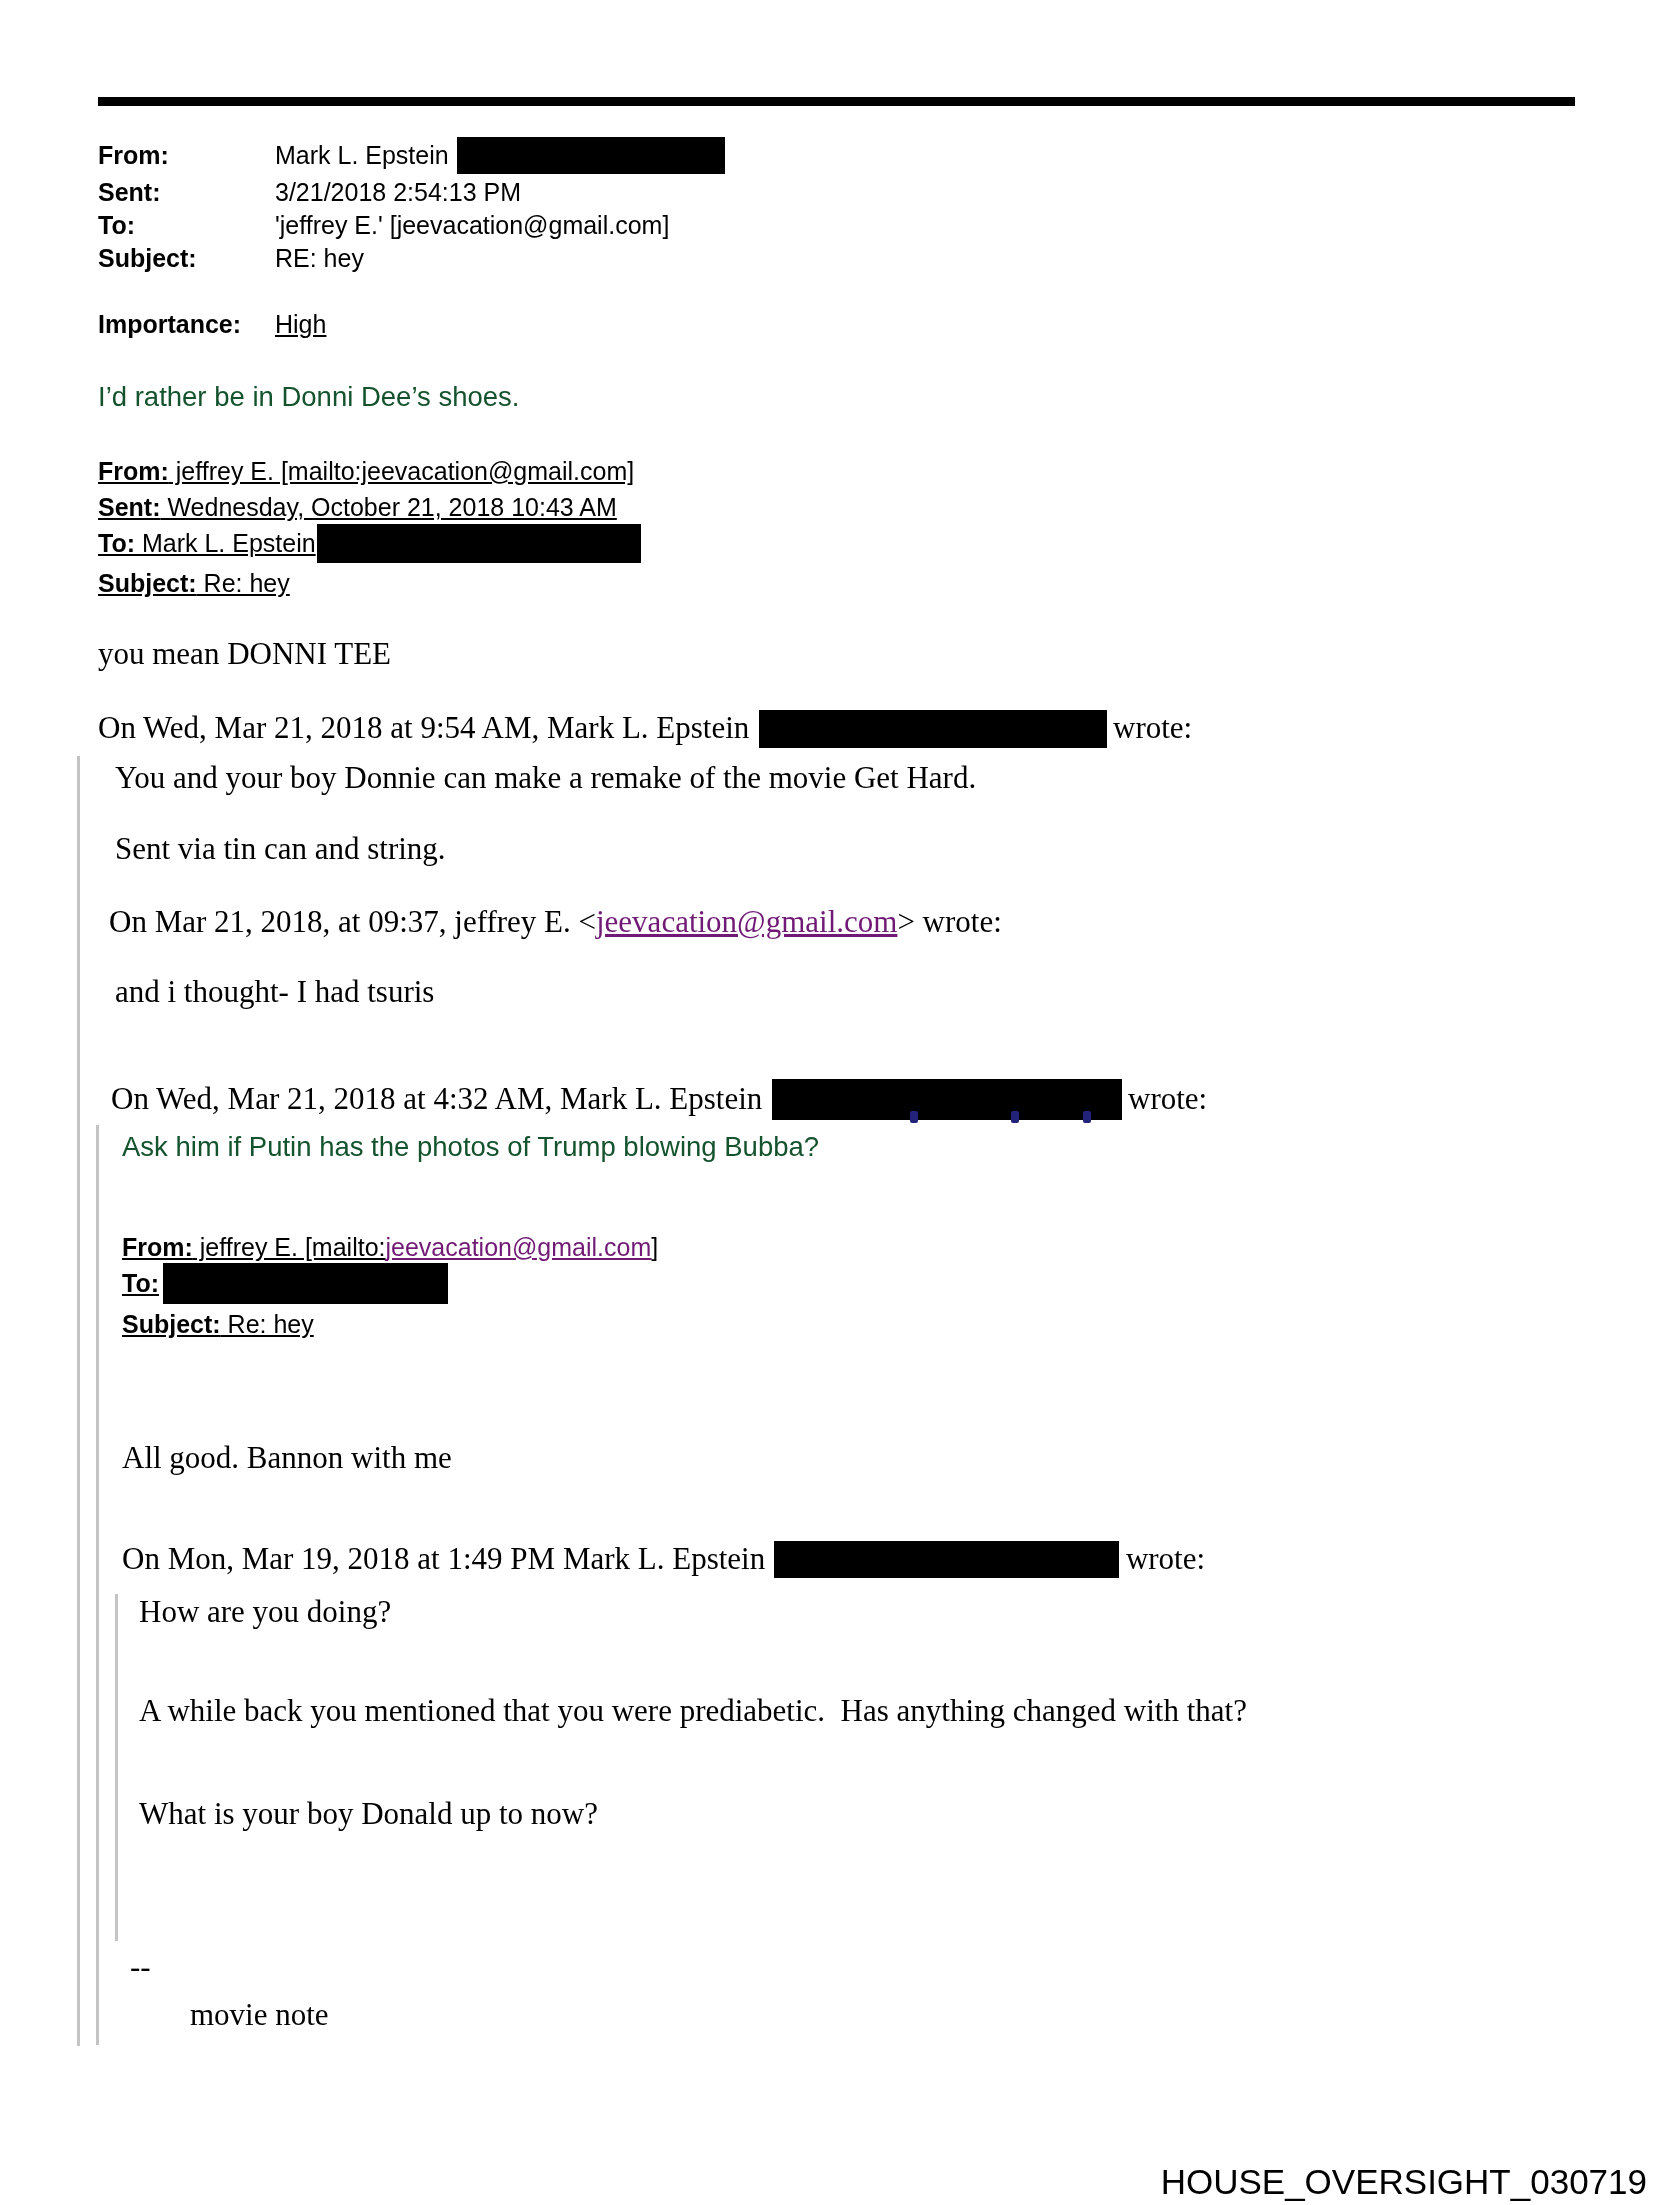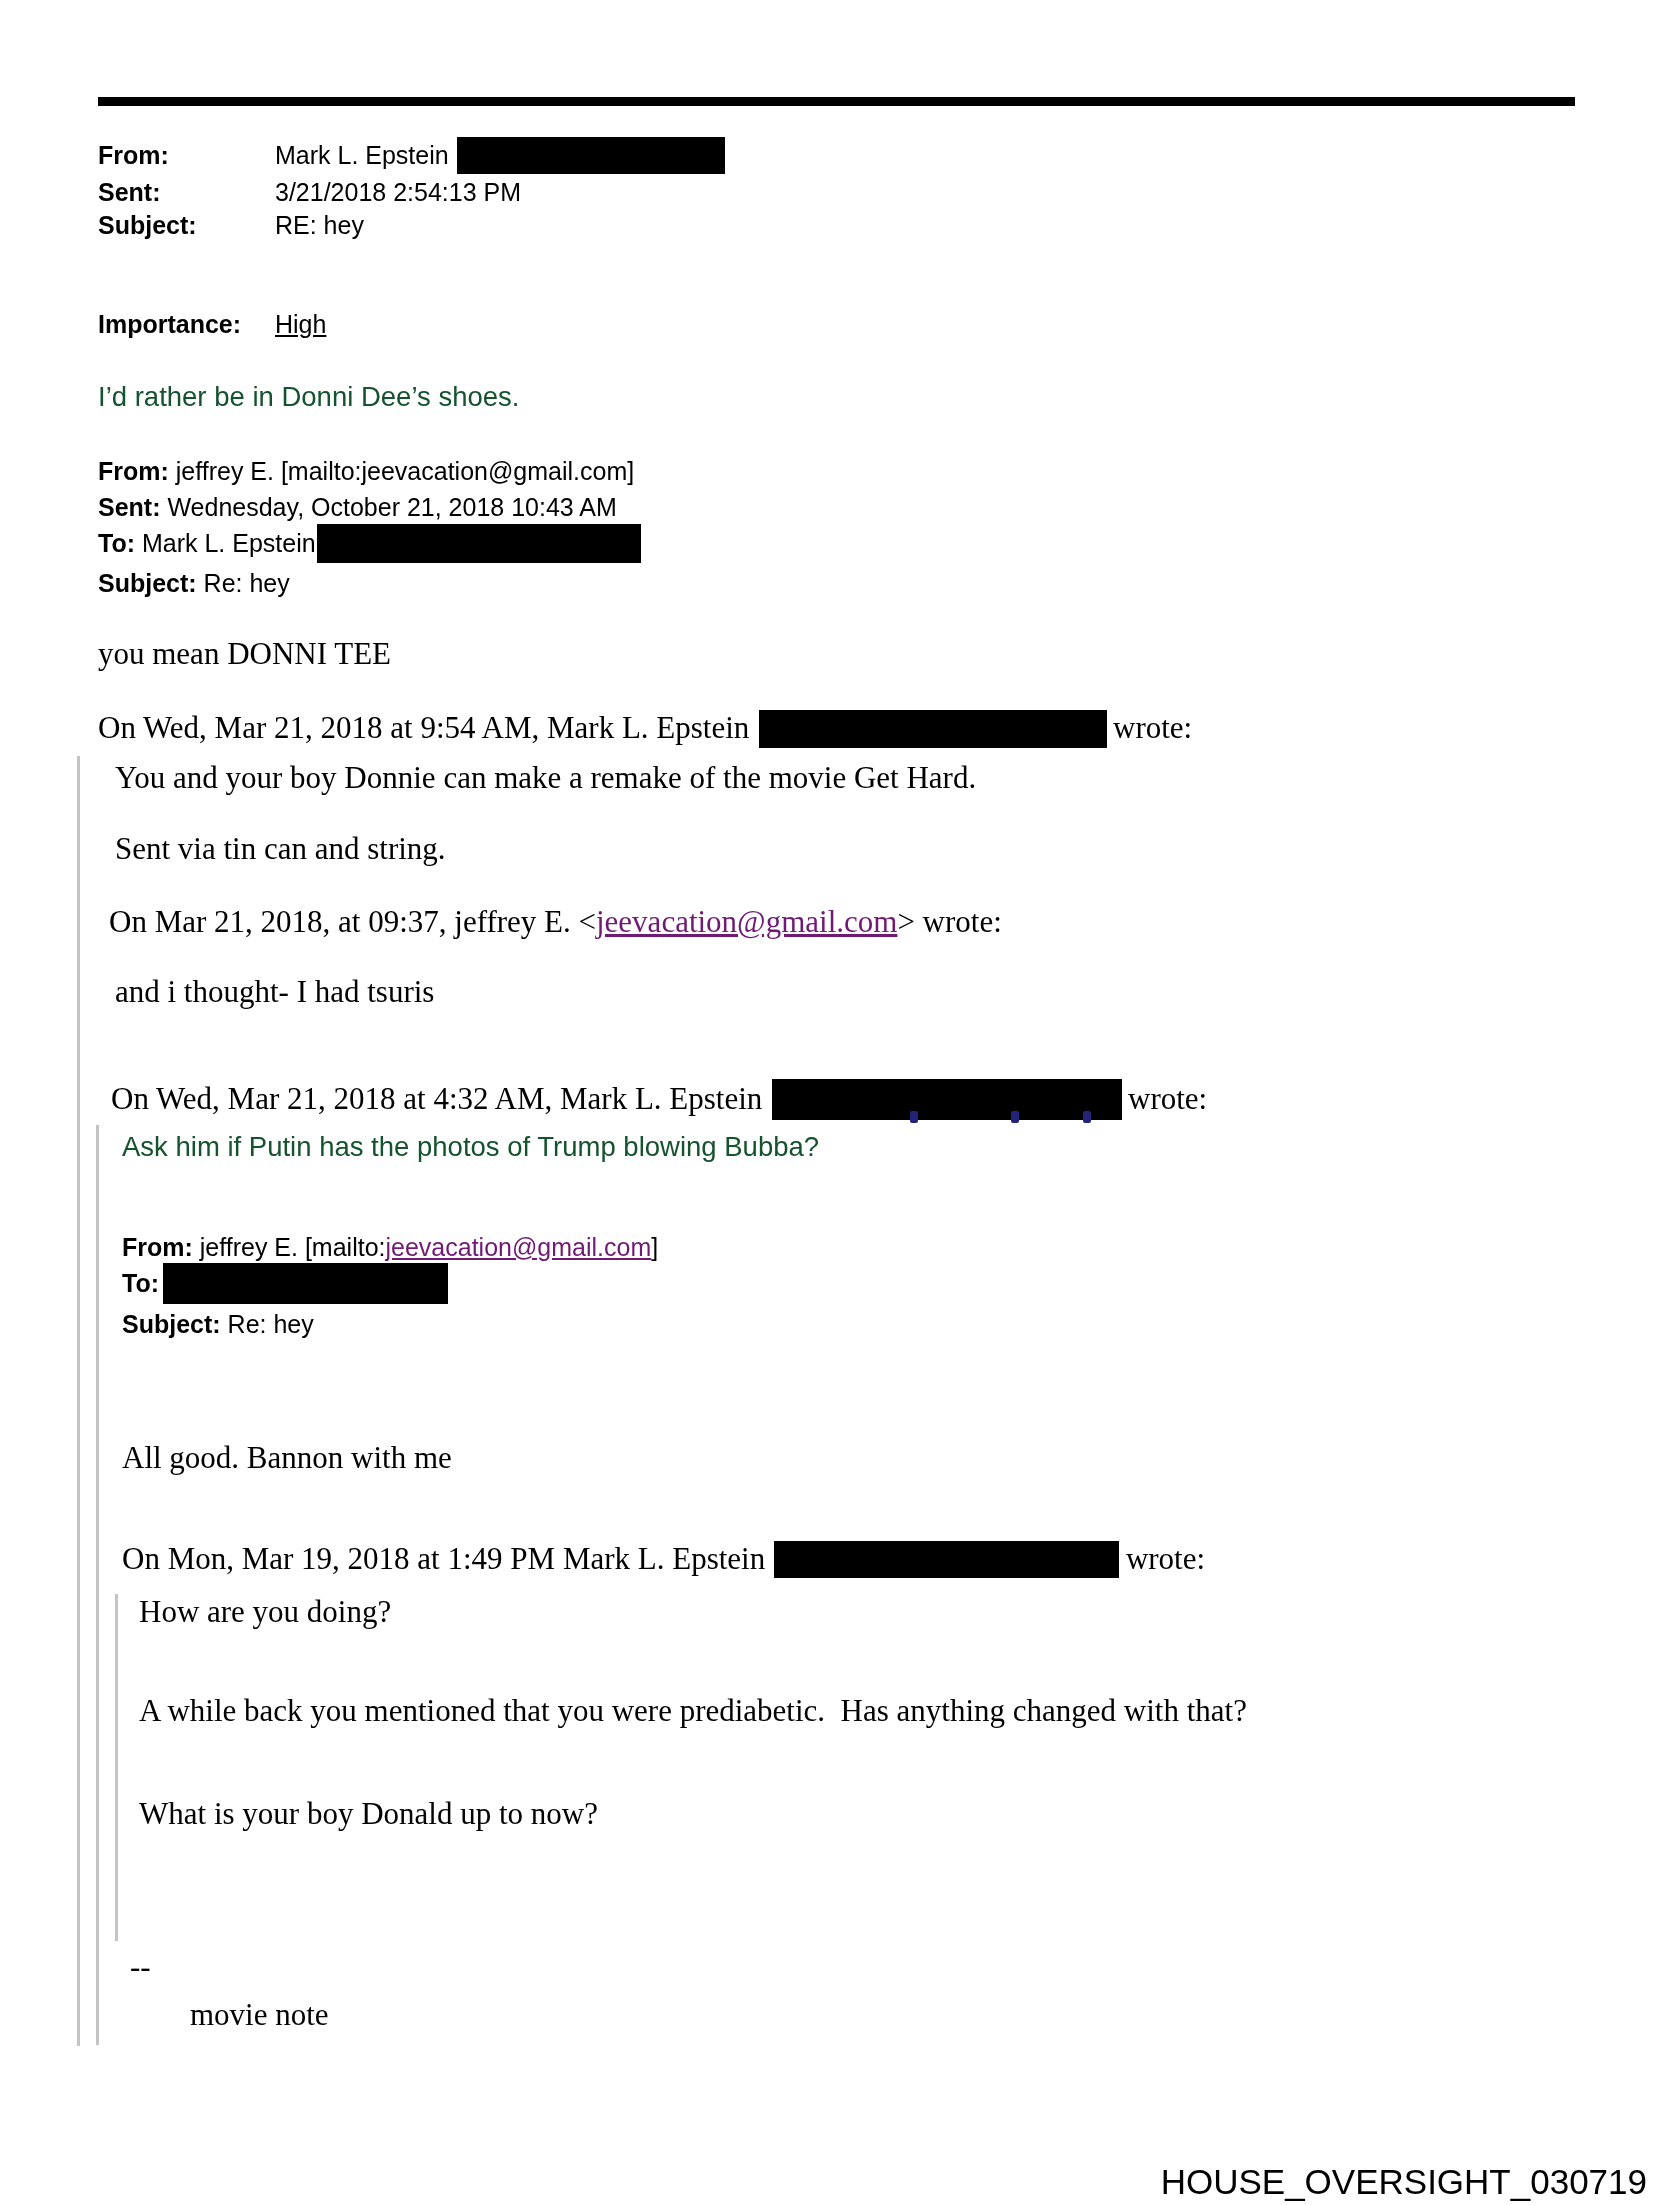--- a/index.html
+++ b/index.html
@@ -24,21 +24,21 @@
   .r1{width:268px;height:37px;margin-left:7.9px;}
   .r2{width:324px;height:39px;margin-left:1.3px;}
   .r3{width:348px;height:38px;margin:0 6.5px 0 9.2px;}
   .r4{width:350px;height:41px;margin:0 6.5px 0 9.2px;}
   .r5{width:285px;height:41px;margin-left:3.9px;}
   .r6{width:345px;height:37px;margin:0 6.5px 0 9.2px;}
   
   .blue-line{position:absolute;font-size:27.5px;line-height:34px;color:#14532d;white-space:pre;}
   
   .hdr-inline{position:absolute;font-size:25px;line-height:36px;}
-  .hdr-inline .row{white-space:pre;}
+  .hdr-inline .row{white-space:pre;text-decoration:underline;}
   .hdr-inline b{font-weight:bold;}
   
   .serif-line{position:absolute;font-family:"Liberation Serif",serif;font-size:31px;line-height:38px;white-space:pre-wrap;}
   
   .lnk{color:#701a75;text-decoration:underline;}
   
   .qbar{position:absolute;width:3.3px;background:#C4C4C4;}
   .qbar1{left:77px;top:756px;height:1290px;}
   .qbar2{left:96px;top:1125px;height:920px;}
   .qbar3{left:115px;top:1594px;height:347px;}
@@ -50,20 +50,21 @@
 </head>
 <body>
 
 <div id="page">
 
   <div class="rule"></div>
 
   <div class="hdr1">
     <div class="row"><span class="lbl"><span>From</span>:</span><span>Mark L. Epstein</span><span class="redact r1"></span></div>
     <div class="row"><span class="lbl"><span>Sent</span>:</span><span>3/21/2018 2:54:13 PM</span></div>
+    <div class="row"><span class="lbl"><span>To</span>:</span><span>'jeffrey E.' [jeevacation@gmail.com]</span></div>
     <div class="row"><span class="lbl"><span>Subject</span>:</span><span>RE: hey</span></div>
   </div>
   <div class="hdr1-imp"><span class="lbl"><span>Importance</span>:</span><span>High</span></div>
 
   <div class="blue-line" style="left:98px;top:380px;">I’d rather be in Donni Dee’s shoes.</div>
 
   <div class="hdr-inline" style="left:98px;top:453px;">
     <div class="row"><b>From:</b><span> jeffrey E. [mailto:jeevacation@gmail.com]</span></div>
     <div class="row"><b>Sent:</b><span> Wednesday, October 21, 2018 10:43 AM</span></div>
     <div class="row"><b>To:</b><span> Mark L. Epstein</span><span class="redact r2"></span></div>

